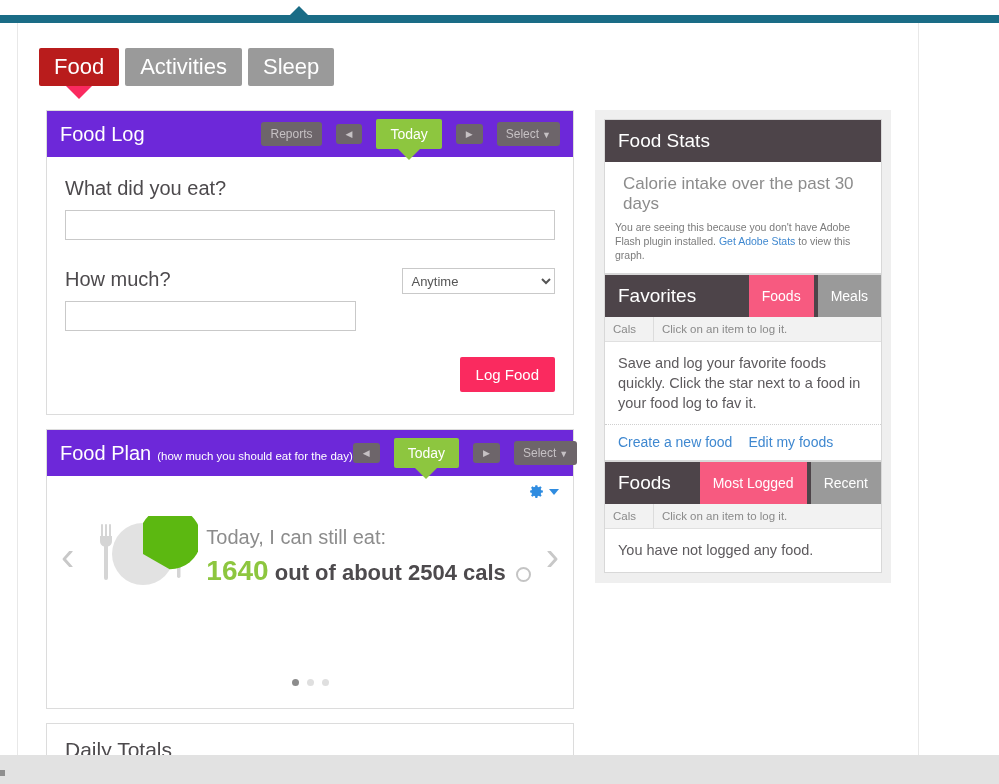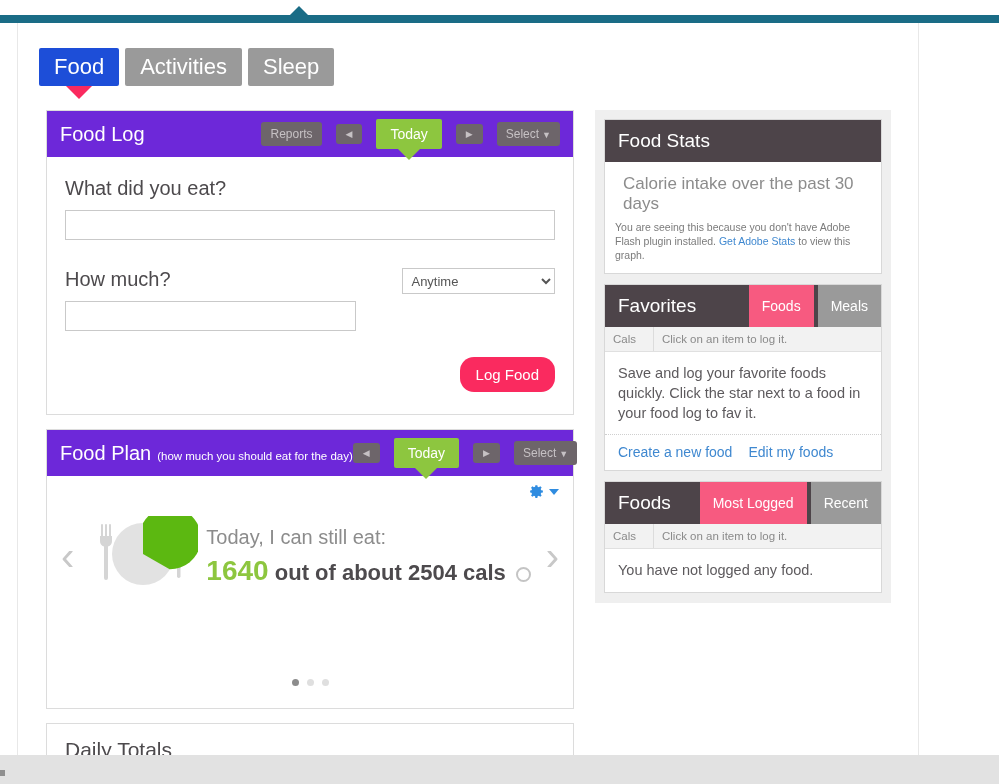--- a/index.html
+++ b/index.html
@@ -65,21 +65,21 @@
     height: 38px;
     padding: 0 15px;
     display: flex; align-items: center;
     color: #ffffff;
     font-size: 22px;
     background: #9a9a9a;
     border-radius: 2px;
     cursor: pointer;
     letter-spacing: 0px;
   }
-  .tab.active { background: #1d4ed8; text-align: center; }
+  .tab.active { background: #b91c1c; text-align: center; }
   .tab.active::after {
     content: "";
     position: absolute; bottom: -13px; left: 50%;
     margin-left: -13px;
     width: 0; height: 0;
     border-left: 13px solid transparent;
     border-right: 13px solid transparent;
     border-top: 13px solid #fa2a5f;
   }
 
@@ -181,21 +181,21 @@
     font-family: "Liberation Sans", sans-serif;
     padding: 0 4px;
   }
   .btn-row { display: flex; justify-content: flex-end; margin-top: 26px; }
   .btn-log {
     background: #fa2a5f;
     color: #ffffff;
     border: none;
     font-size: 15px;
     padding: 9px 16px;
-    border-radius: 14px;
+    border-radius: 2px;
     cursor: pointer;
     font-family: "Liberation Sans", sans-serif;
   }
 
   
   .plan-body { position: relative; height: 232px; }
   .gear-wrap {
     position: absolute; right: 14px; top: 7px;
     display: flex; align-items: center; gap: 4px;
     cursor: pointer;
@@ -252,21 +252,21 @@
 
   
   .totals-body { padding: 14px 18px 10px 18px; }
   .totals-title {
     color: #4d4a4d;
     font-size: 21px;
     margin-bottom: 6px;
   }
 
   
-  .rpanel { background: #ffffff; border: 1px solid #d8d8d8; margin-bottom: 10px; }
+  .rpanel { background: #ffffff; border: 1px solid #d8d8d8; }
   .rpanel:last-child { margin-bottom: 0; }
   .rhead {
     background: #4d4449;
     height: 42px;
     display: flex; align-items: center;
     padding: 0 0 0 13px;
     position: relative;
   }
   .rtitle { color: #ffffff; font-size: 19px; }
   .rtabs { margin-left: auto; display: flex; height: 100%; align-items: stretch; }

